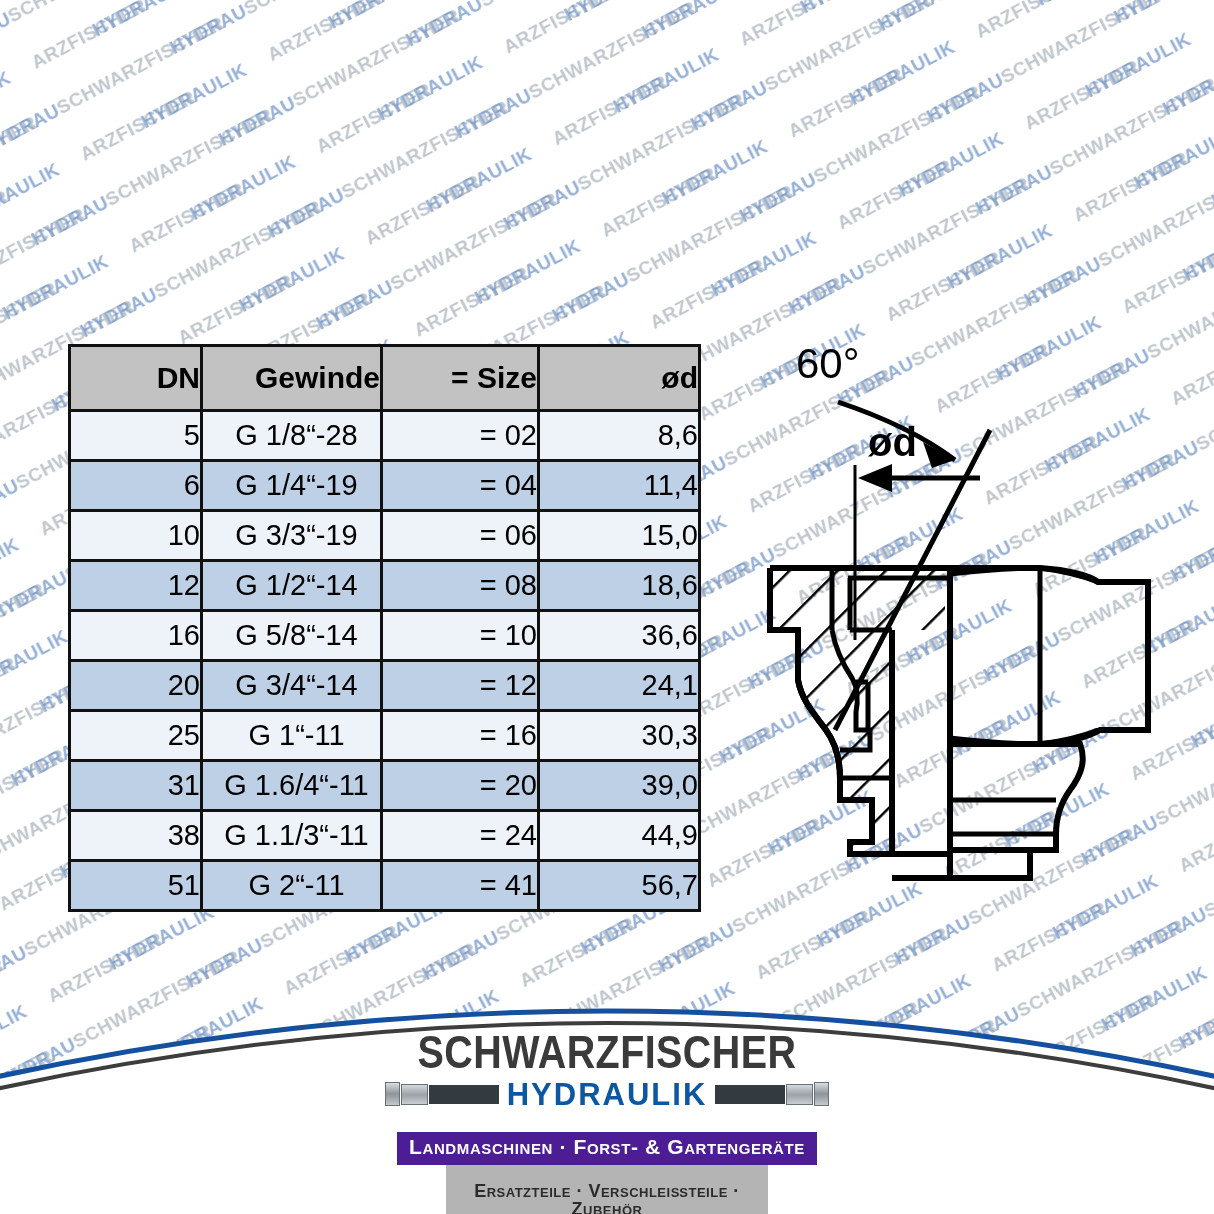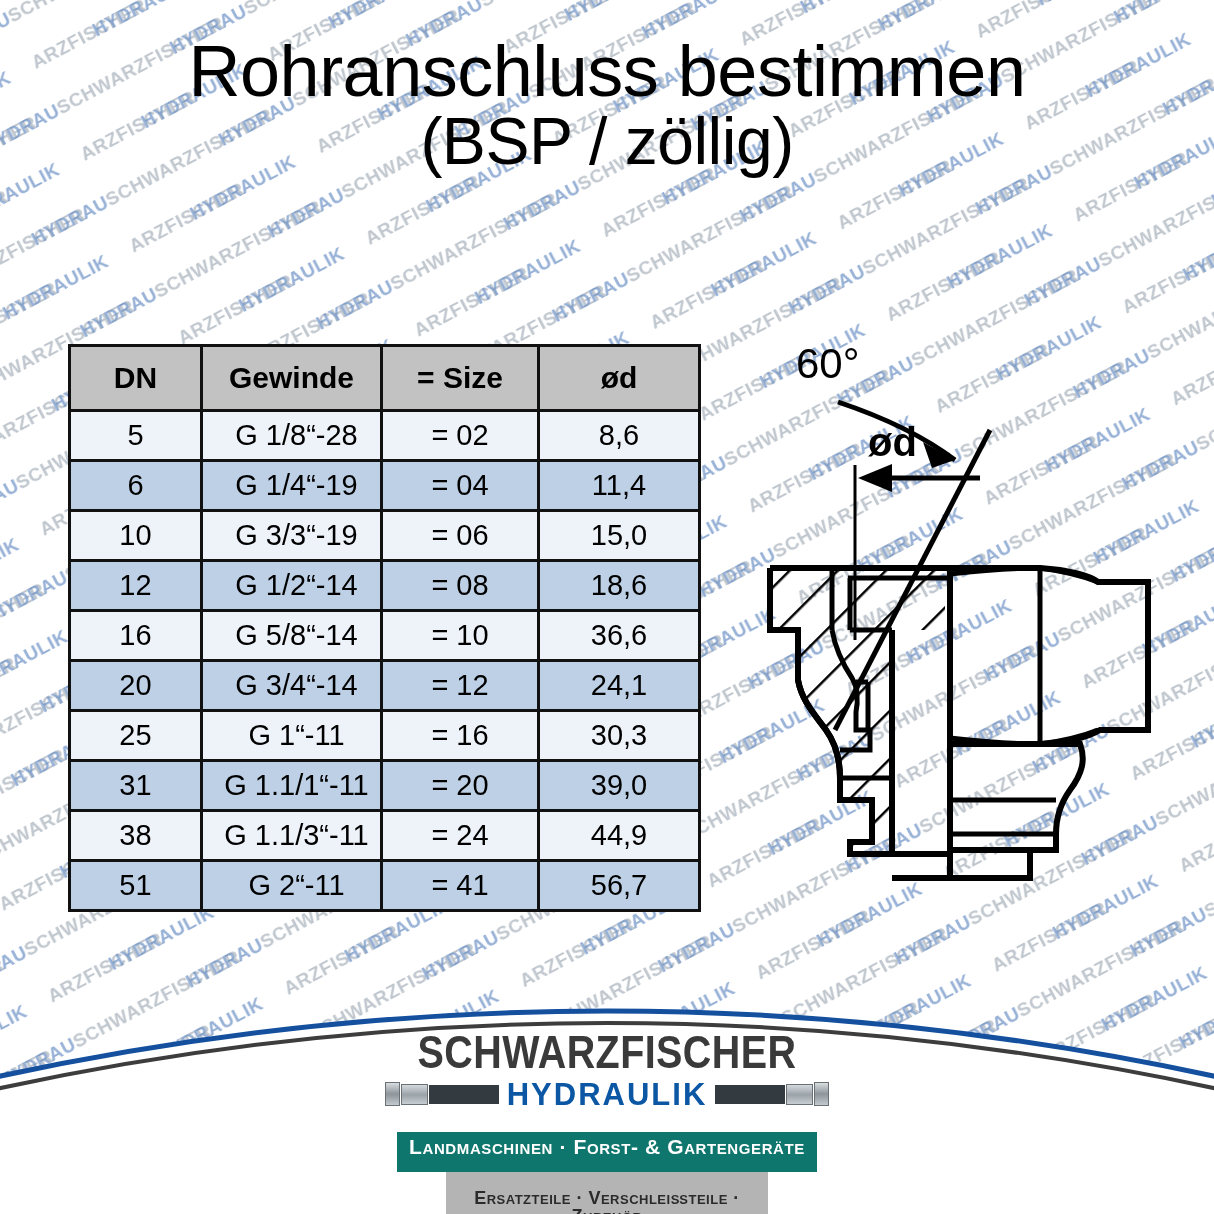--- a/index.html
+++ b/index.html
@@ -62,21 +62,21 @@
     border-collapse: collapse;
     z-index: 3;
     table-layout: fixed;
   }
   #spec-table td, #spec-table th {
     border: 3px solid #111111;
     height: 47px;
     padding: 0;
     font-size: 29px;
     color: #000000;
-    text-align: center;
+    text-align: right;
     vertical-align: middle;
     font-weight: 400;
   }
   #spec-table thead th {
     background: #c2c2c2;
     font-weight: bold;
     height: 62px;
     font-size: 30px;
   }
   .col-dn     { width: 132px; }
@@ -165,27 +165,27 @@
     font-size: 31px;
     font-weight: bold;
     color: #0b57a4;
     letter-spacing: 2px;
     margin: 0 8px;
     line-height: 1;
   }
   #tagline-primary {
     display: inline-block;
     margin-top: 24px;
-    background: #0f766e;
+    background: #4c1d95;
     color: #ffffff;
     font-size: 21px;
     font-weight: bold;
     font-variant: small-caps;
     letter-spacing: 0.6px;
-    padding: 4px 12px 15px 12px;
+    padding: 4px 12px 8px 12px;
     line-height: 1;
   }
   #tagline-secondary {
     display: block;
     margin: 0 auto;
     background: #b4b4b4;
     color: #2b2b2b;
     font-size: 18px;
     font-weight: bold;
     font-variant: small-caps;
@@ -208,24 +208,20 @@
           <text x="0" y="26" font-family="Liberation Sans, sans-serif" font-size="19" font-weight="bold" fill="#9aa4b0" opacity="0.62" style="font-variant:small-caps;letter-spacing:0.5px;">SCHWARZFISCHER</text>
           <text x="128" y="26" font-family="Liberation Sans, sans-serif" font-size="19" font-weight="bold" fill="#6f93c6" opacity="0.72" style="font-variant:small-caps;letter-spacing:0.5px;">HYDRAULIK</text>
           <text x="-60" y="78" font-family="Liberation Sans, sans-serif" font-size="19" font-weight="bold" fill="#9aa4b0" opacity="0.62" style="font-variant:small-caps;letter-spacing:0.5px;">SCHWARZFISCHER</text>
           <text x="68" y="78" font-family="Liberation Sans, sans-serif" font-size="19" font-weight="bold" fill="#6f93c6" opacity="0.72" style="font-variant:small-caps;letter-spacing:0.5px;">HYDRAULIK</text>
         </pattern>
       </defs>
       <rect x="-200" y="-200" width="1700" height="1700" fill="url(#wm)"></rect>
     </svg>
   </div>
 
-  <div id="title-block">
-    <div class="title-line">Rohranschluss bestimmen</div>
-    <div class="title-line second">(BSP / zöllig)</div>
-  </div>
 
   <table id="spec-table">
     <colgroup>
       <col class="col-dn">
         <col class="col-thread">
         <col class="col-size">
         <col class="col-od">
     </colgroup>
     <thead>
       <tr>
@@ -273,21 +269,21 @@
           <td>24,1</td>
         </tr>
         <tr class="odd">
           <td>25</td>
           <td class="thread">G 1“-11</td>
           <td>= 16</td>
           <td>30,3</td>
         </tr>
         <tr class="even">
           <td>31</td>
-          <td class="thread">G 1.1/1“-11</td>
+          <td class="thread">G 1.6/4“-11</td>
           <td>= 20</td>
           <td>39,0</td>
         </tr>
         <tr class="odd">
           <td>38</td>
           <td class="thread">G 1.1/3“-11</td>
           <td>= 24</td>
           <td>44,9</td>
         </tr>
         <tr class="even">

